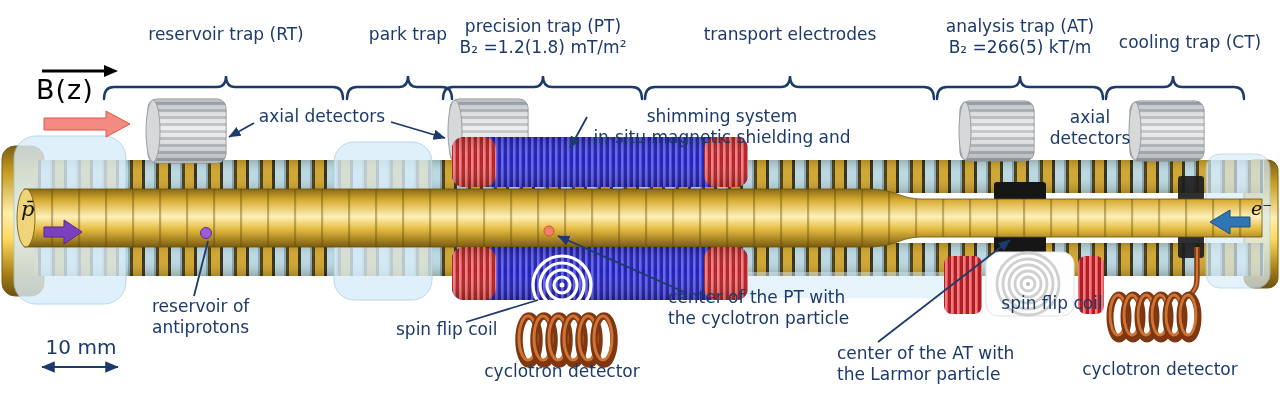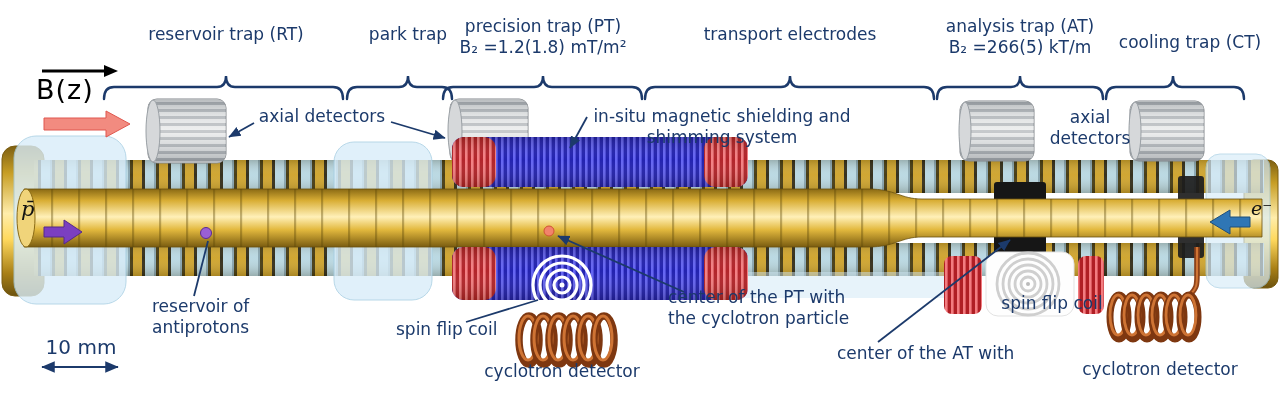--- a/index.html
+++ b/index.html
@@ -231,39 +231,40 @@
   </div>
   <div class="lbl ctr" style="left:790px;top:24px">transport electrodes</div>
   <div class="lbl ctr" style="left:1020px;top:16px">
     <div>analysis trap (AT)</div>
     <div>B₂ =266(5) kT/m</div>
   </div>
   <div class="lbl ctr" style="left:1190px;top:32px">cooling trap (CT)</div>
 
   <div class="lbl ctr" style="left:322px;top:106px">axial detectors</div>
   <div class="lbl ctr" style="left:722px;top:106px">
+    <div>shimming system</div>
     <div>in-situ magnetic shielding and</div>
-    <div>shimming system</div>
   </div>
   <div class="lbl ctr" style="left:1090px;top:107px">
     <div>axial</div>
     <div>detectors</div>
   </div>
   <div class="lbl" style="left:152px;top:296px">
     <div>reservoir of</div>
     <div>antiprotons</div>
   </div>
   <div class="lbl" style="left:396px;top:319px">spin flip coil</div>
   <div class="lbl ctr" style="left:562px;top:361px">cyclotron detector</div>
   <div class="lbl" style="left:668px;top:287px">
     <div>center of the PT with</div>
     <div>the cyclotron particle</div>
   </div>
   <div class="lbl" style="left:837px;top:343px">
     <div>center of the AT with</div>
+    <div>the Larmor particle</div>
   </div>
   <div class="lbl ctr" style="left:1052px;top:293px">spin flip coil</div>
   <div class="lbl ctr" style="left:1160px;top:359px">cyclotron detector</div>
 
   <div class="lbl ctr small" style="left:81px;top:337px">10 mm</div>
   <div class="lbl particle" style="left:21px;top:199px">p̄</div>
   <div class="lbl particle" style="left:1251px;top:198px;font-size:19px">e⁻</div>
 </div>
 
 </div>

